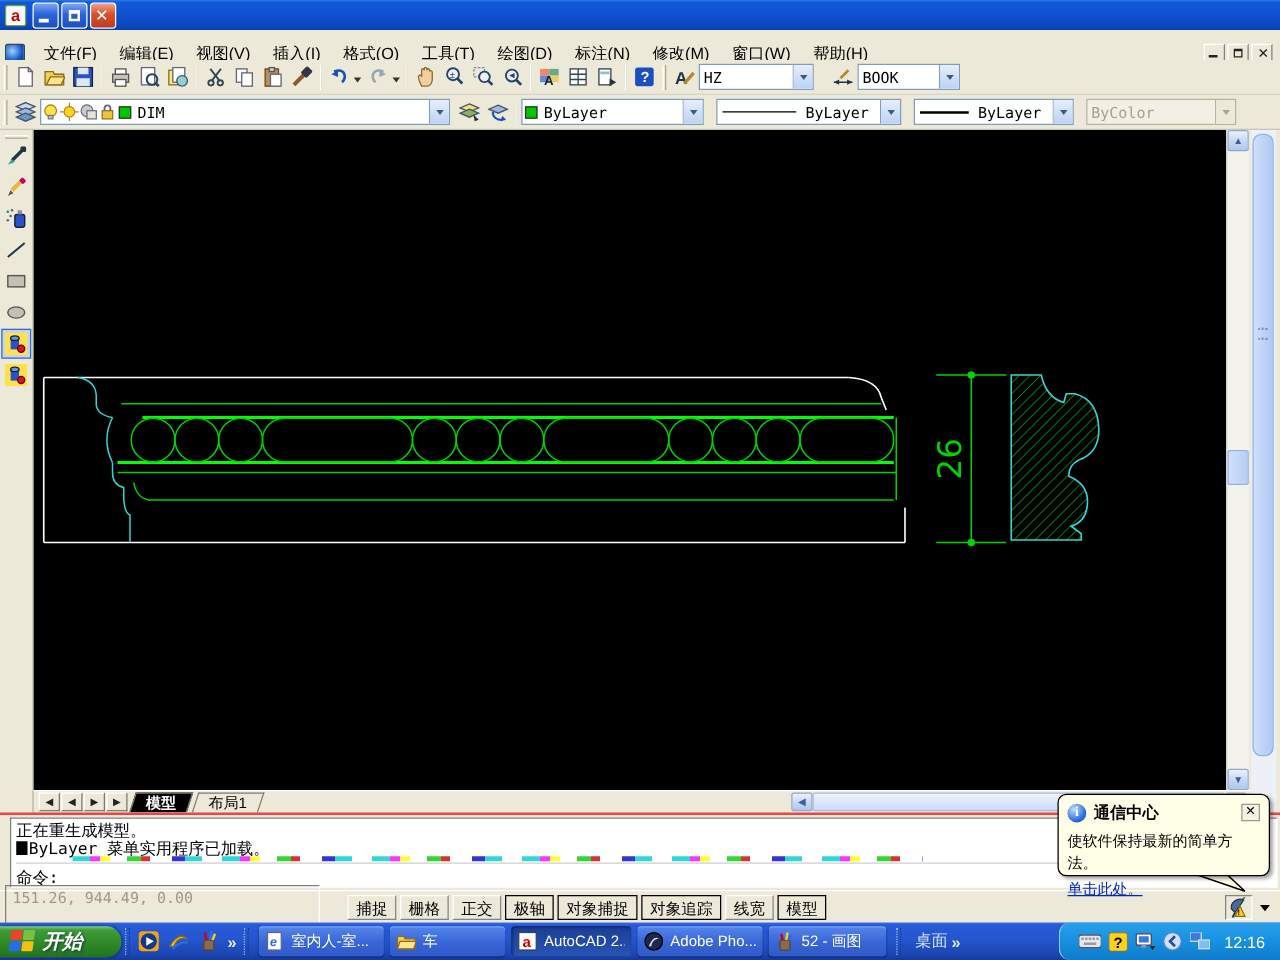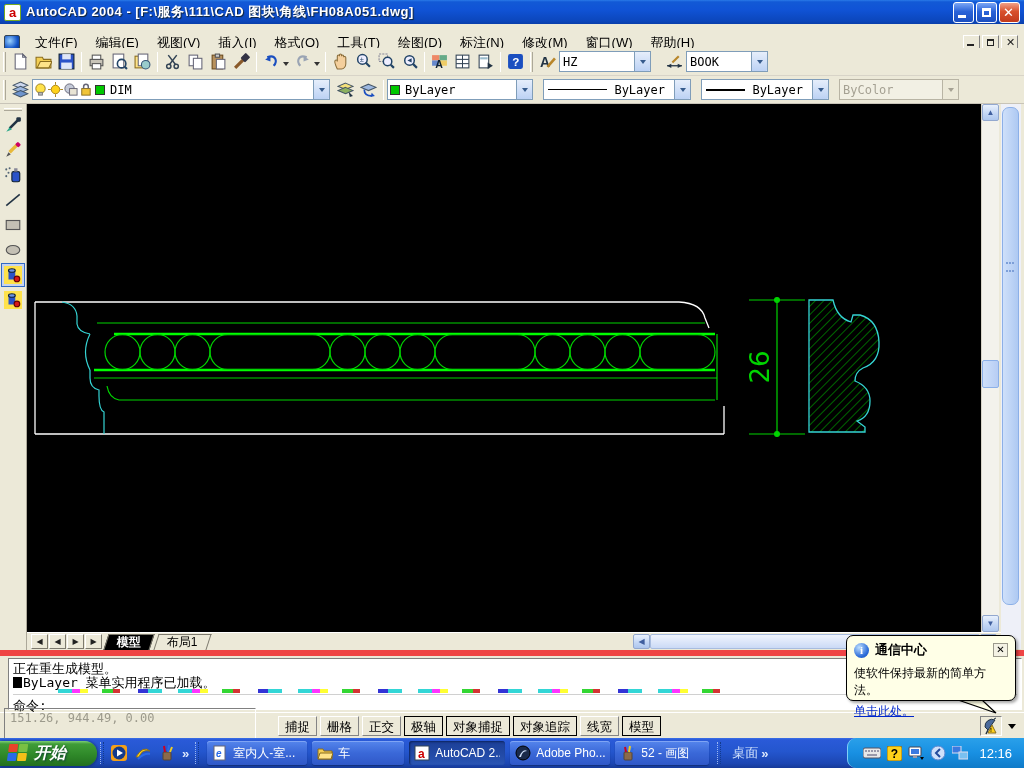--- a/index.html
+++ b/index.html
@@ -86,21 +86,21 @@
   .tab { height:16px; padding:0 10px; font-size:12px; display:flex; align-items:center;
     border:1px solid #7d7a6e; border-bottom:none; transform:skewX(-18deg); margin-left:4px; background:#ece9d8; }
   .tab > span { transform:skewX(18deg); }
   .tab.active { background:#000; color:#fff; font-weight:bold; }
   #hscroll { display:flex; align-items:center; margin-left:auto; height:16px; }
   #hscroll .lb { width:17px; height:15px; }
   #hscroll .track { width:330px; height:15px; background:linear-gradient(180deg,#f0f4fd,#cbdaf6); border:1px solid #a8bcdf; border-radius:2px; }
   #hscroll .rb { width:17px; height:15px; margin-right:4px; }
 
   
-  #cmd { position:absolute; left:0; top:650px; width:1024px; height:62px; background:#ece9d8; border-top:6px solid #ef4444; }
+  #cmd { position:absolute; left:0; top:650px; width:1024px; height:62px; background:#ece9d8; border-top:2px solid #ef4444; }
   #cmd .inner { position:absolute; left:8px; top:2px; right:2px; bottom:2px; background:#fff;
     border:1px solid #808080; border-right-color:#fff; border-bottom-color:#fff;
     font-family:"DejaVu Sans Mono","Liberation Mono",monospace; font-size:13px; color:#000; padding:1px 4px; }
   #cmd .line { height:14px; white-space:nowrap; }
   #cmd .cursorblock { display:inline-block; width:9px; height:11px; background:#000; margin-right:1px; vertical-align:-1px; }
   #cmd .rainbow { height:4px; width:680px; margin:1px 0 1px 45px;
     background:repeating-linear-gradient(90deg,#0cc 0 14px,#f0f 14px 22px,#ff0 22px 30px,#fff 30px 44px,#0c0 44px 55px,#c00 55px 62px,#fff 62px 80px,#00c 80px 90px,#0cc 90px 104px,#fff 104px 120px); opacity:.8; }
   #cmd .prompt { border-top:1px solid #d0d0d0; padding-top:2px; }
 
   
@@ -147,21 +147,20 @@
   #tray { margin-left:auto; height:30px; display:flex; align-items:center; padding:0 6px 0 12px;
     background:linear-gradient(180deg,#2aa0ea 0%,#1890e2 50%,#0f7ac8 100%); border-left:1px solid #7fd0f8; border-radius:9px 0 0 9px; }
   #tray .clock { color:#fff; font-size:13px; margin:0 6px 0 8px; }
   .trayico { margin:0 3px; display:flex; align-items:center; }
 </style>
 </head>
 <body>
 
 <div id="titlebar">
   <div class="appico">a</div>
-  <div class="t">AutoCAD 2004 - [F:\服务\111\CAD 图块\角线\FH08A051.dwg]</div>
   <div class="winbtns">
     <div class="winbtn">
         <span class="g-min"></span>
       </div>
     <div class="winbtn">
         <span class="g-res"></span>
       </div>
     <div class="winbtn close">
         <span class="g-x">✕</span>
       </div>
@@ -370,21 +369,21 @@
 
 <div id="tb2" class="tbrow">
   <div class="grip"></div>
   <div class="tbtn">
       <svg viewBox="0 0 16 16">
         <path d="M8,1 l7,3 l-7,3 l-7,-3 z" fill="#cdd8ee" stroke="#456"></path>
         <path d="M8,5 l7,3 l-7,3 l-7,-3 z" fill="#9db8e0" stroke="#456"></path>
         <path d="M8,9 l7,3 l-7,3 l-7,-3 z" fill="#6e94cc" stroke="#456"></path>
       </svg>
     </div>
-  <div class="combo" style="width:298px">
+  <div class="combo" style="width:328px">
     <svg width="15" height="15" viewBox="0 0 16 16">
         <circle cx="8" cy="7" r="5" fill="#ffe24a" stroke="#997a1a"></circle>
         <rect x="6" y="11" width="4" height="3" fill="#bbb" stroke="#777"></rect>
       </svg>
     <svg width="15" height="15" viewBox="0 0 16 16">
         <circle cx="8" cy="8" r="4.5" fill="#ffd21a" stroke="#a8821a"></circle>
         <g stroke="#a8821a">
           <line x1="8" y1="0" x2="8" y2="3"></line>
           <line x1="8" y1="13" x2="8" y2="16"></line>
           <line x1="0" y1="8" x2="3" y2="8"></line>

